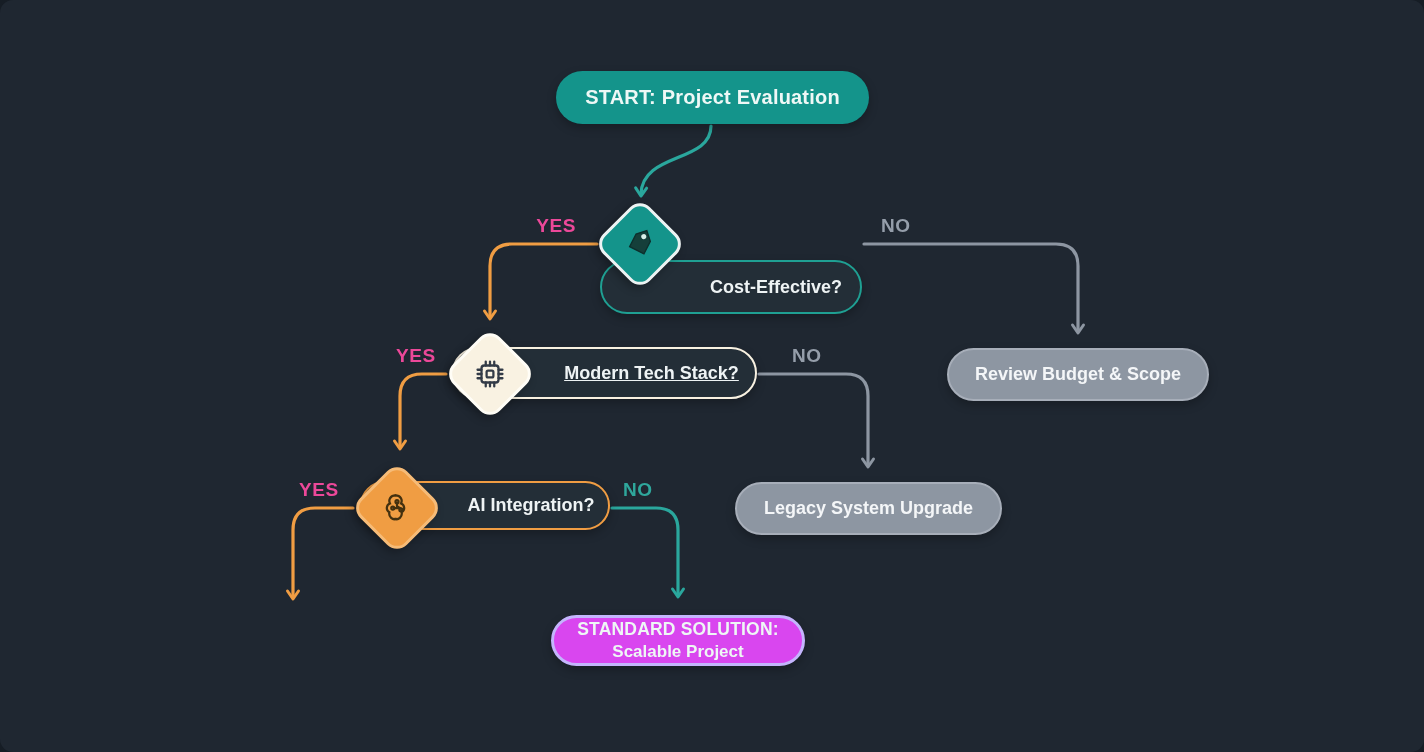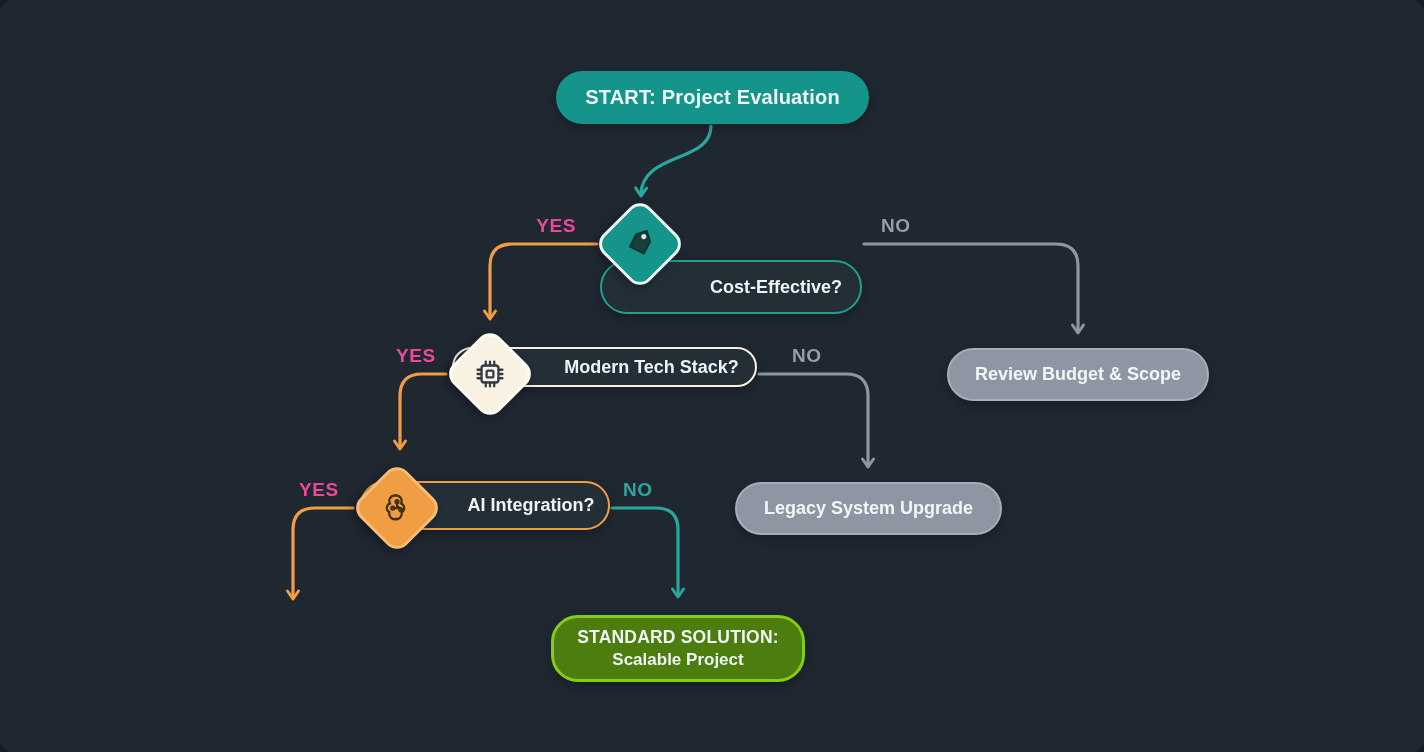--- a/index.html
+++ b/index.html
@@ -26,37 +26,37 @@
   .gray-pill { background:#8d96a2; border:2px solid #a7aeb9; color:#f4f6f8; font-size:18px; font-weight:700;justify-content:center; }
   .review-pill { left:947px; top:348px; width:262px; height:53px; }
   .legacy-pill { left:735px; top:482px; width:267px; height:53px; }
 
   .solution-pill { flex-direction:column; line-height:1.3; border-radius:27px; text-align:center; }
   .optimized-pill {
     left:175px; top:615px; width:361px; height:67px;
     background:#f2a14e; border:3px solid #f6c083; color:#33291a; padding-right:34px; padding-left:14px;
   }
   .standard-pill {
-    left:551px; top:615px; width:254px; height:67px;
-    background:#4d7c0f; border:3px solid #84cc16; color:#eef7f5;
+    left:551px; top:615px; width:254px; height:51px;
+    background:#d946ef; border:3px solid #c4b5fd; color:#eef7f5;
   }
   .sol-title { font-size:17.5px; font-weight:800; letter-spacing:.2px; }
   .sol-sub { font-size:17px; font-weight:600; }
   .ne-arrow {
     position:absolute; right:20px; top:50%; transform:translateY(-52%);
     font-size:24px; font-weight:700; color:#33291a;
   }
 
   .decision-pill {
     position:absolute; display:flex; align-items:center; justify-content:center;
     border-radius:28px; background:#232e37; color:#eef3f4;
     font-size:18px; font-weight:700; box-shadow:0 4px 10px rgba(0,0,0,0.25);
   }
   .cost-pill { left:600px; top:217px; width:262px; height:54px; border:2.5px solid #1fa093; padding-left:90px;margin-top:43px; }
-  .tech-pill { left:452px; top:347px; width:305px; height:40px; border:2.5px solid #f8f1e1; padding-left:94px; }
+  .tech-pill { left:452px; top:347px; width:305px; height:52px; border:2.5px solid #f8f1e1; padding-left:94px;text-decoration:underline; }
   .ai-pill   { left:360px; top:481px; width:250px; height:49px; border:2.5px solid #f09d43; padding-left:92px; }
 
   .diamond {
     position:absolute; width:66px; height:66px; border-radius:14px;
     transform:rotate(45deg); display:flex; align-items:center; justify-content:center;
     box-shadow:0 4px 10px rgba(0,0,0,0.3);
   }
   .diamond .icon { transform:rotate(-45deg); display:flex; }
   .cost-diamond { left:607px; top:211px; background:#14948b; border:3px solid #edf3f3; }
   .tech-diamond { left:457px; top:341px; background:#f9f2e2; border:3px solid #fffdf6; }

